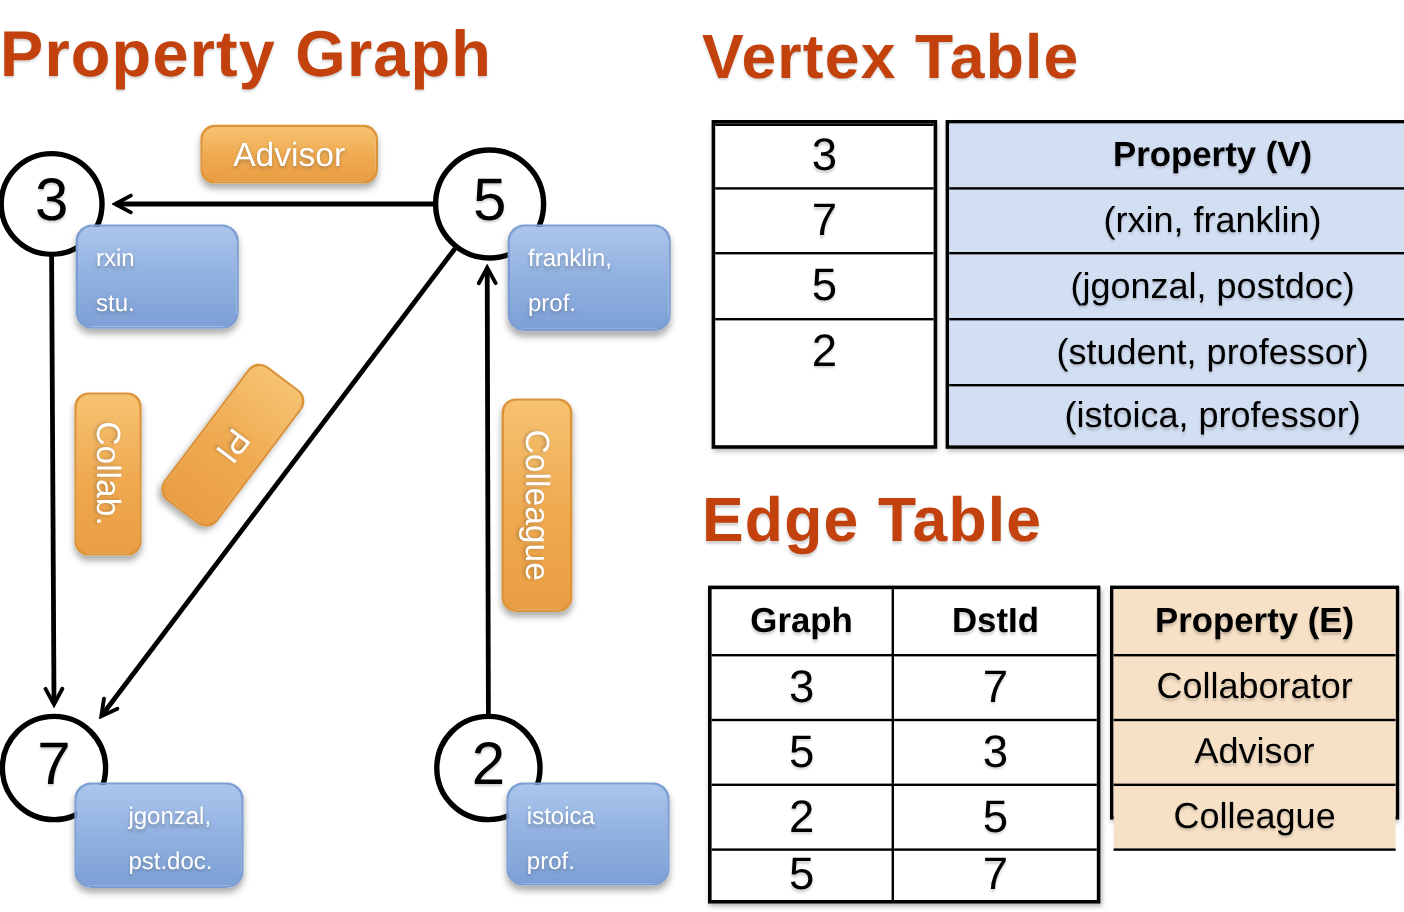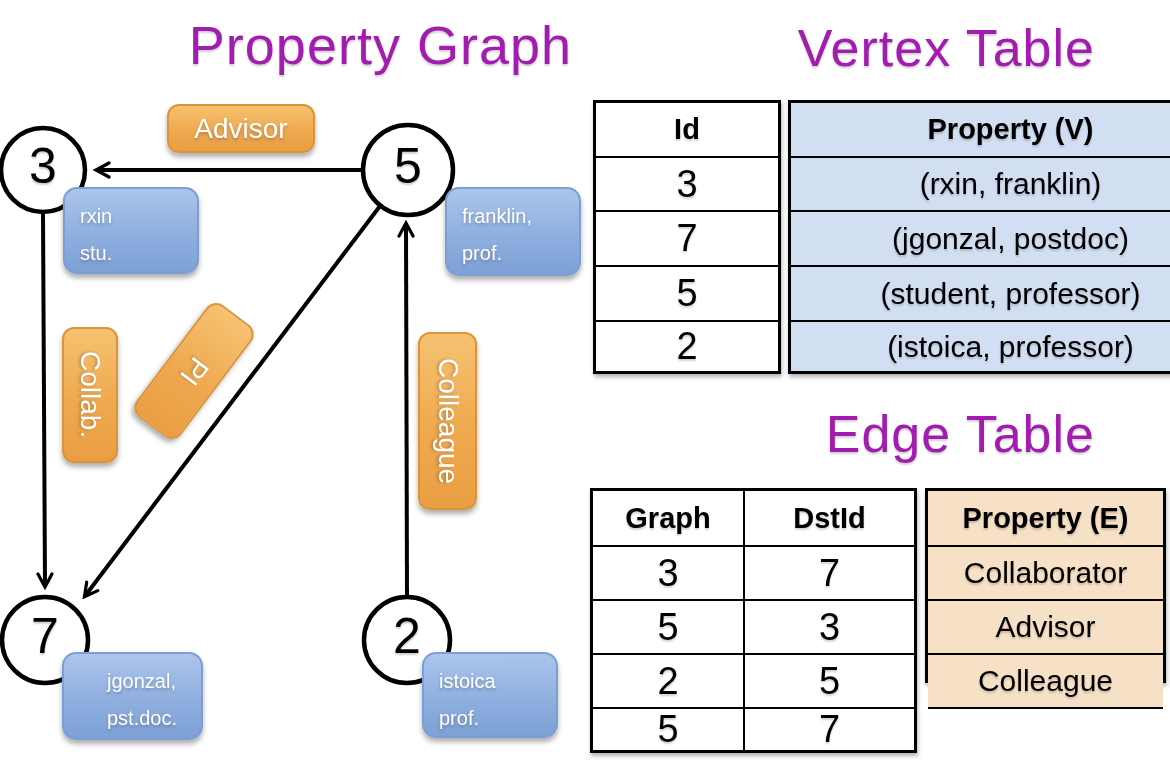--- a/index.html
+++ b/index.html
@@ -3,22 +3,22 @@
 <meta charset="utf-8">
 <style>
   html,body{margin:0;padding:0;background:#fff;}
   #stage{
     position:relative;width:1170px;height:760px;background:#ffffff;overflow:hidden;
     font-family:"Liberation Sans", sans-serif;color:#000;
   }
   .abs{position:absolute;box-sizing:border-box;}
   
   .big-title{
-    font-size:52px;font-weight:400;letter-spacing:1px;text-align:right;
-    color:#a21caf;text-shadow:0 2px 2px rgba(0,0,0,0.18);white-space:nowrap;
+    font-size:52px;font-weight:700;letter-spacing:1px;text-align:left;
+    color:#c2410c;text-shadow:0 2px 2px rgba(0,0,0,0.18);white-space:nowrap;
   }
   
   #graph-svg{position:absolute;left:0;top:0;z-index:1;}
   
   .node-digit{
     z-index:3;text-align:center;font-size:50px;font-weight:300;
     text-shadow:0 2px 2px rgba(0,0,0,0.2);
   }
   
   .vbox{
@@ -85,21 +85,21 @@
 
   <div class="abs node-digit" style="left:3px;top:137px;width:80px;">3</div>
   <div class="abs node-digit" style="left:368px;top:137px;width:80px;">5</div>
   <div class="abs node-digit" style="left:5px;top:607px;width:80px;">7</div>
   <div class="abs node-digit" style="left:367px;top:607px;width:80px;">2</div>
 
   <div class="abs vbox" style="left:63px;top:187px;width:136px;height:87px;">
     <div>rxin</div>
     <div>stu.</div>
   </div>
-  <div class="abs vbox" style="left:423px;top:187px;width:136px;height:89px;margin-left:22px;">
+  <div class="abs vbox" style="left:423px;top:187px;width:136px;height:89px;">
     <div>franklin,</div>
     <div>prof.</div>
   </div>
   <div class="abs vbox" style="left:62px;top:652px;width:141px;height:88px;padding-left:43px;">
     <div>jgonzal,</div>
     <div>pst.doc.</div>
   </div>
   <div class="abs vbox" style="left:422px;top:652px;width:136px;height:86px;">
     <div>istoica</div>
     <div>prof.</div>
@@ -114,21 +114,20 @@
   <div class="abs ebox" style="left:166px;top:301px;width:56px;height:140px;transform:rotate(37deg);">
     <span class="vtext">PI</span>
   </div>
   <div class="abs ebox" style="left:418px;top:332px;width:59px;height:178px;">
     <span class="vtext">Colleague</span>
   </div>
 
   <div class="abs big-title" style="left:585px;top:18px;width:510px;">Vertex Table</div>
 
   <div class="abs tcol" style="left:593px;top:100px;width:188px;height:274px;grid-template-rows:53px 54px 55px 55px 1fr;">
-    <div class="tcell r0 th">Id</div>
     <div class="tcell tnum">3</div>
     <div class="tcell tnum">7</div>
     <div class="tcell tnum">5</div>
     <div class="tcell tnum">2</div>
   </div>
 
   <div class="abs tcol" style="left:788px;top:100px;width:445px;height:274px;grid-template-rows:53px 54px 55px 55px 1fr;">
     <div class="tcell r0 th bg-blue">Property (V)</div>
     <div class="tcell tprop bg-blue">(rxin, franklin)</div>
     <div class="tcell tprop bg-blue">(jgonzal, postdoc)</div>

